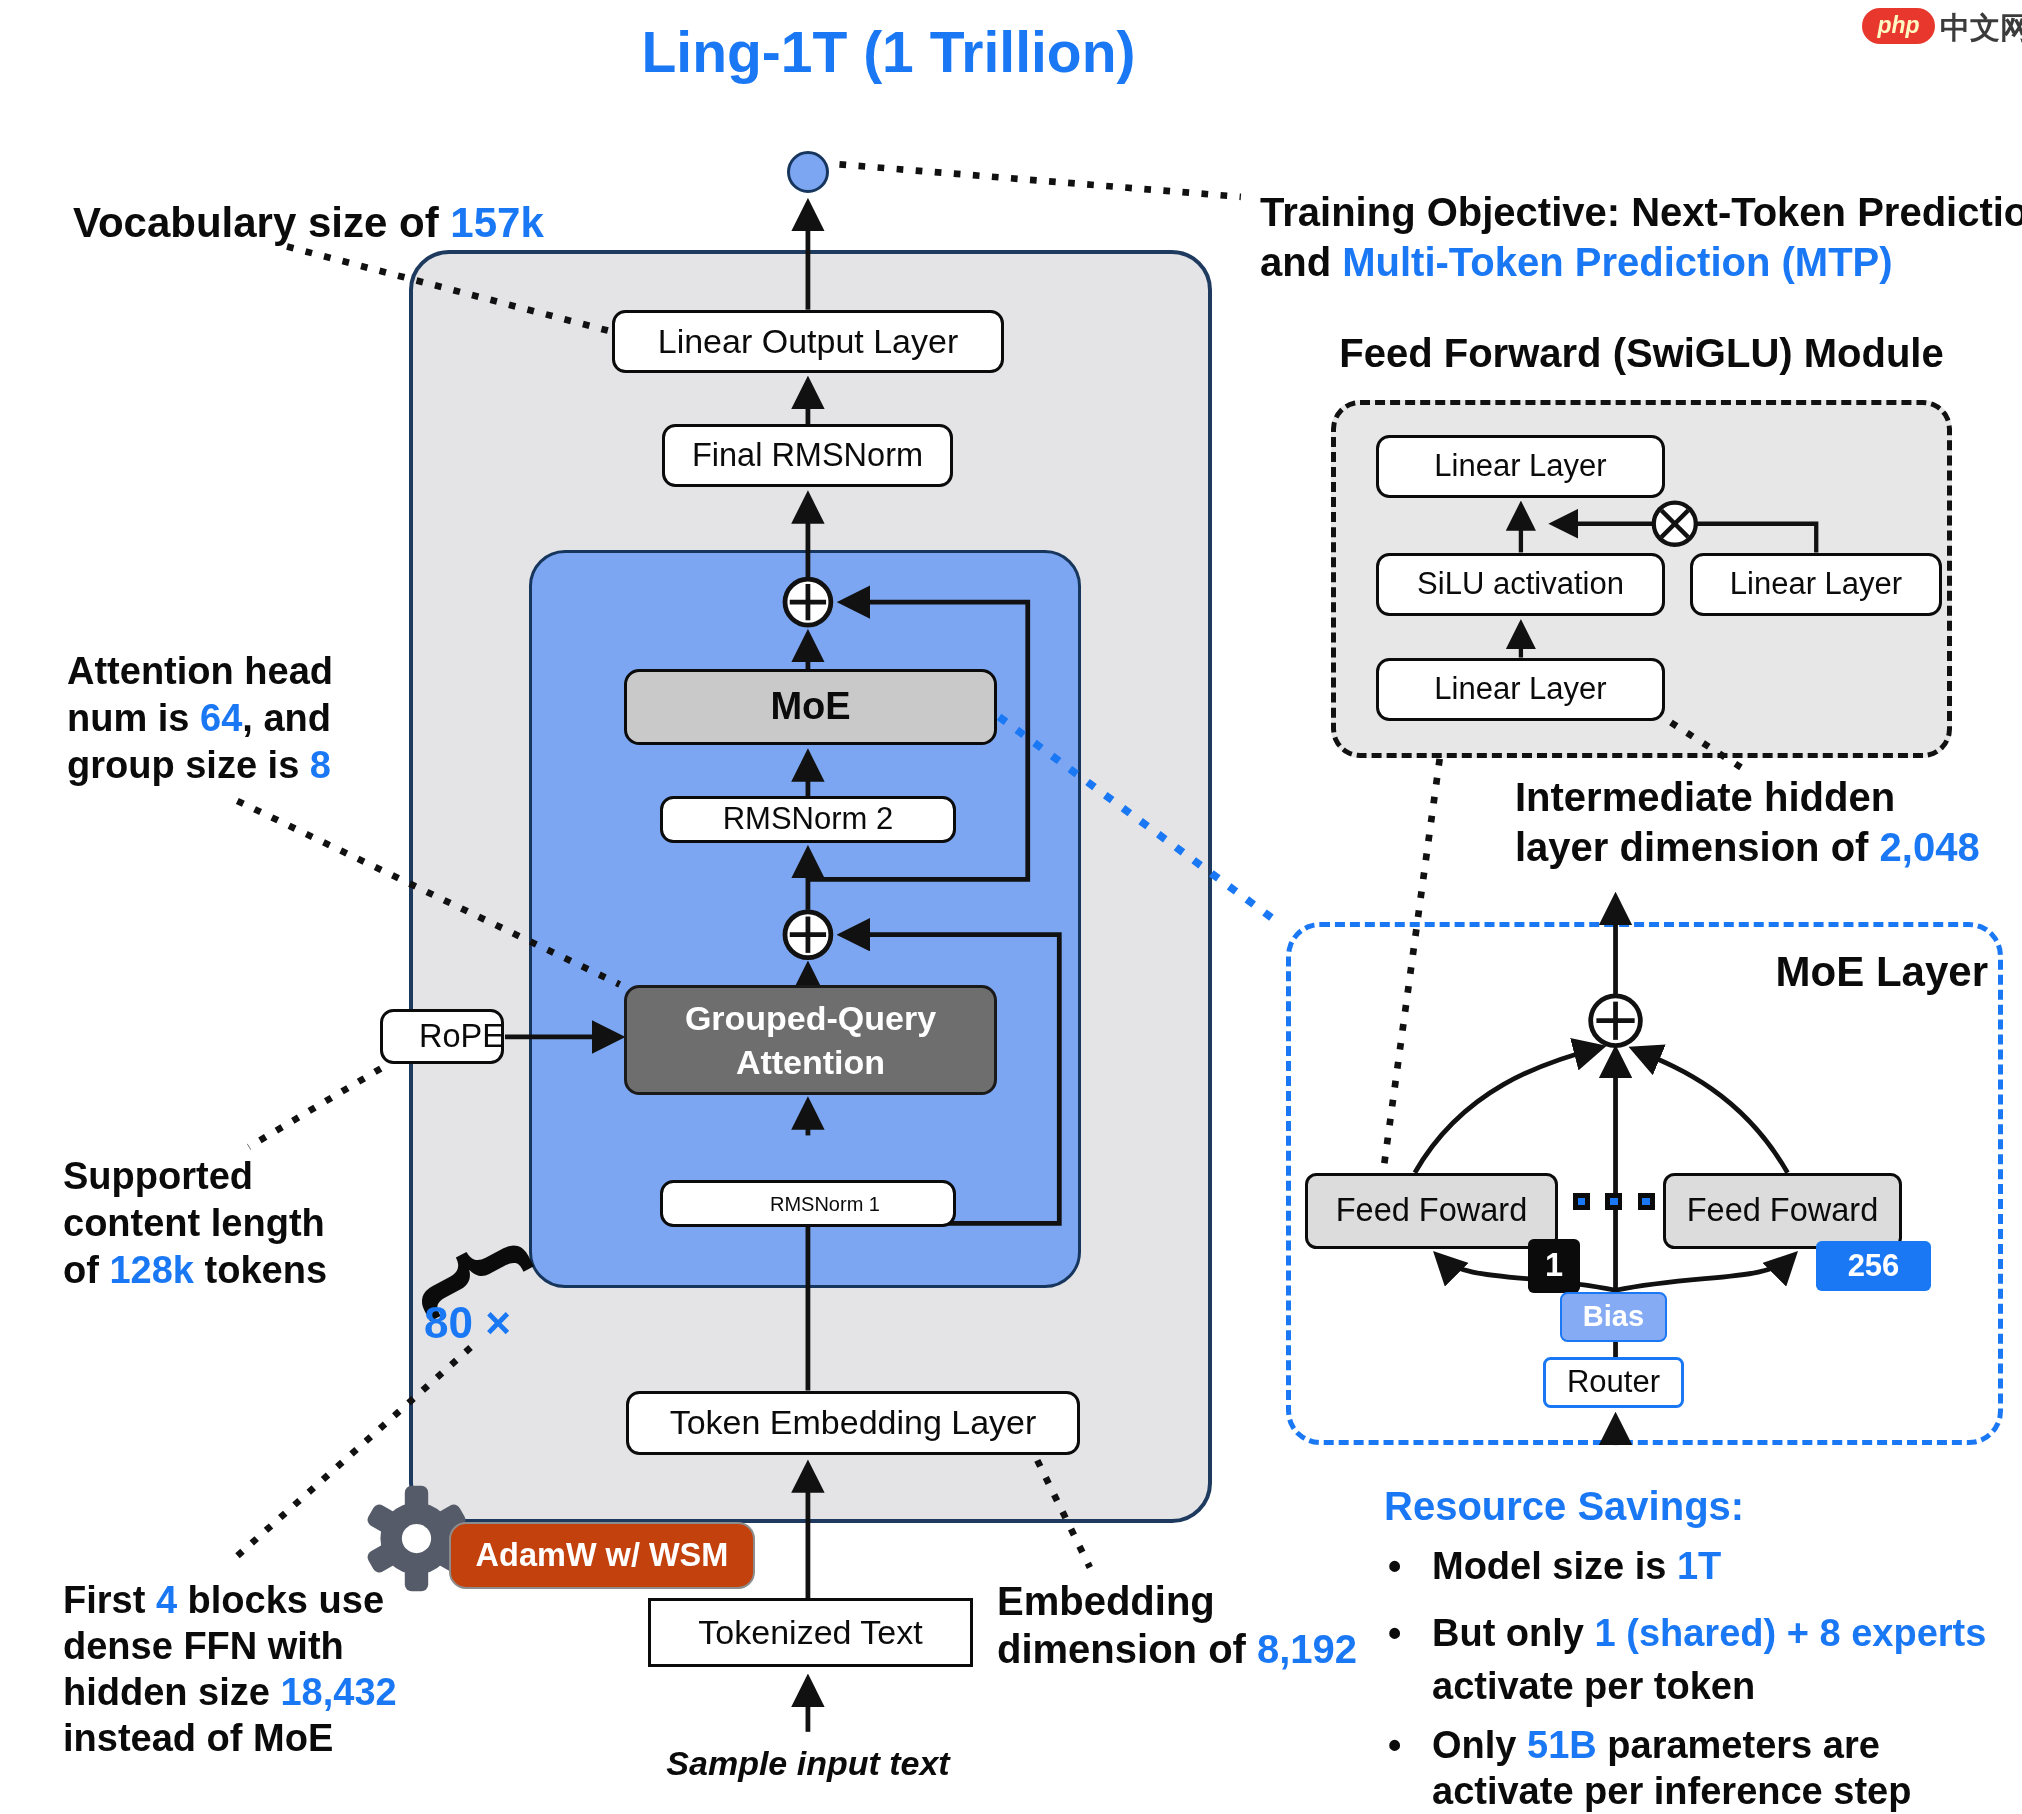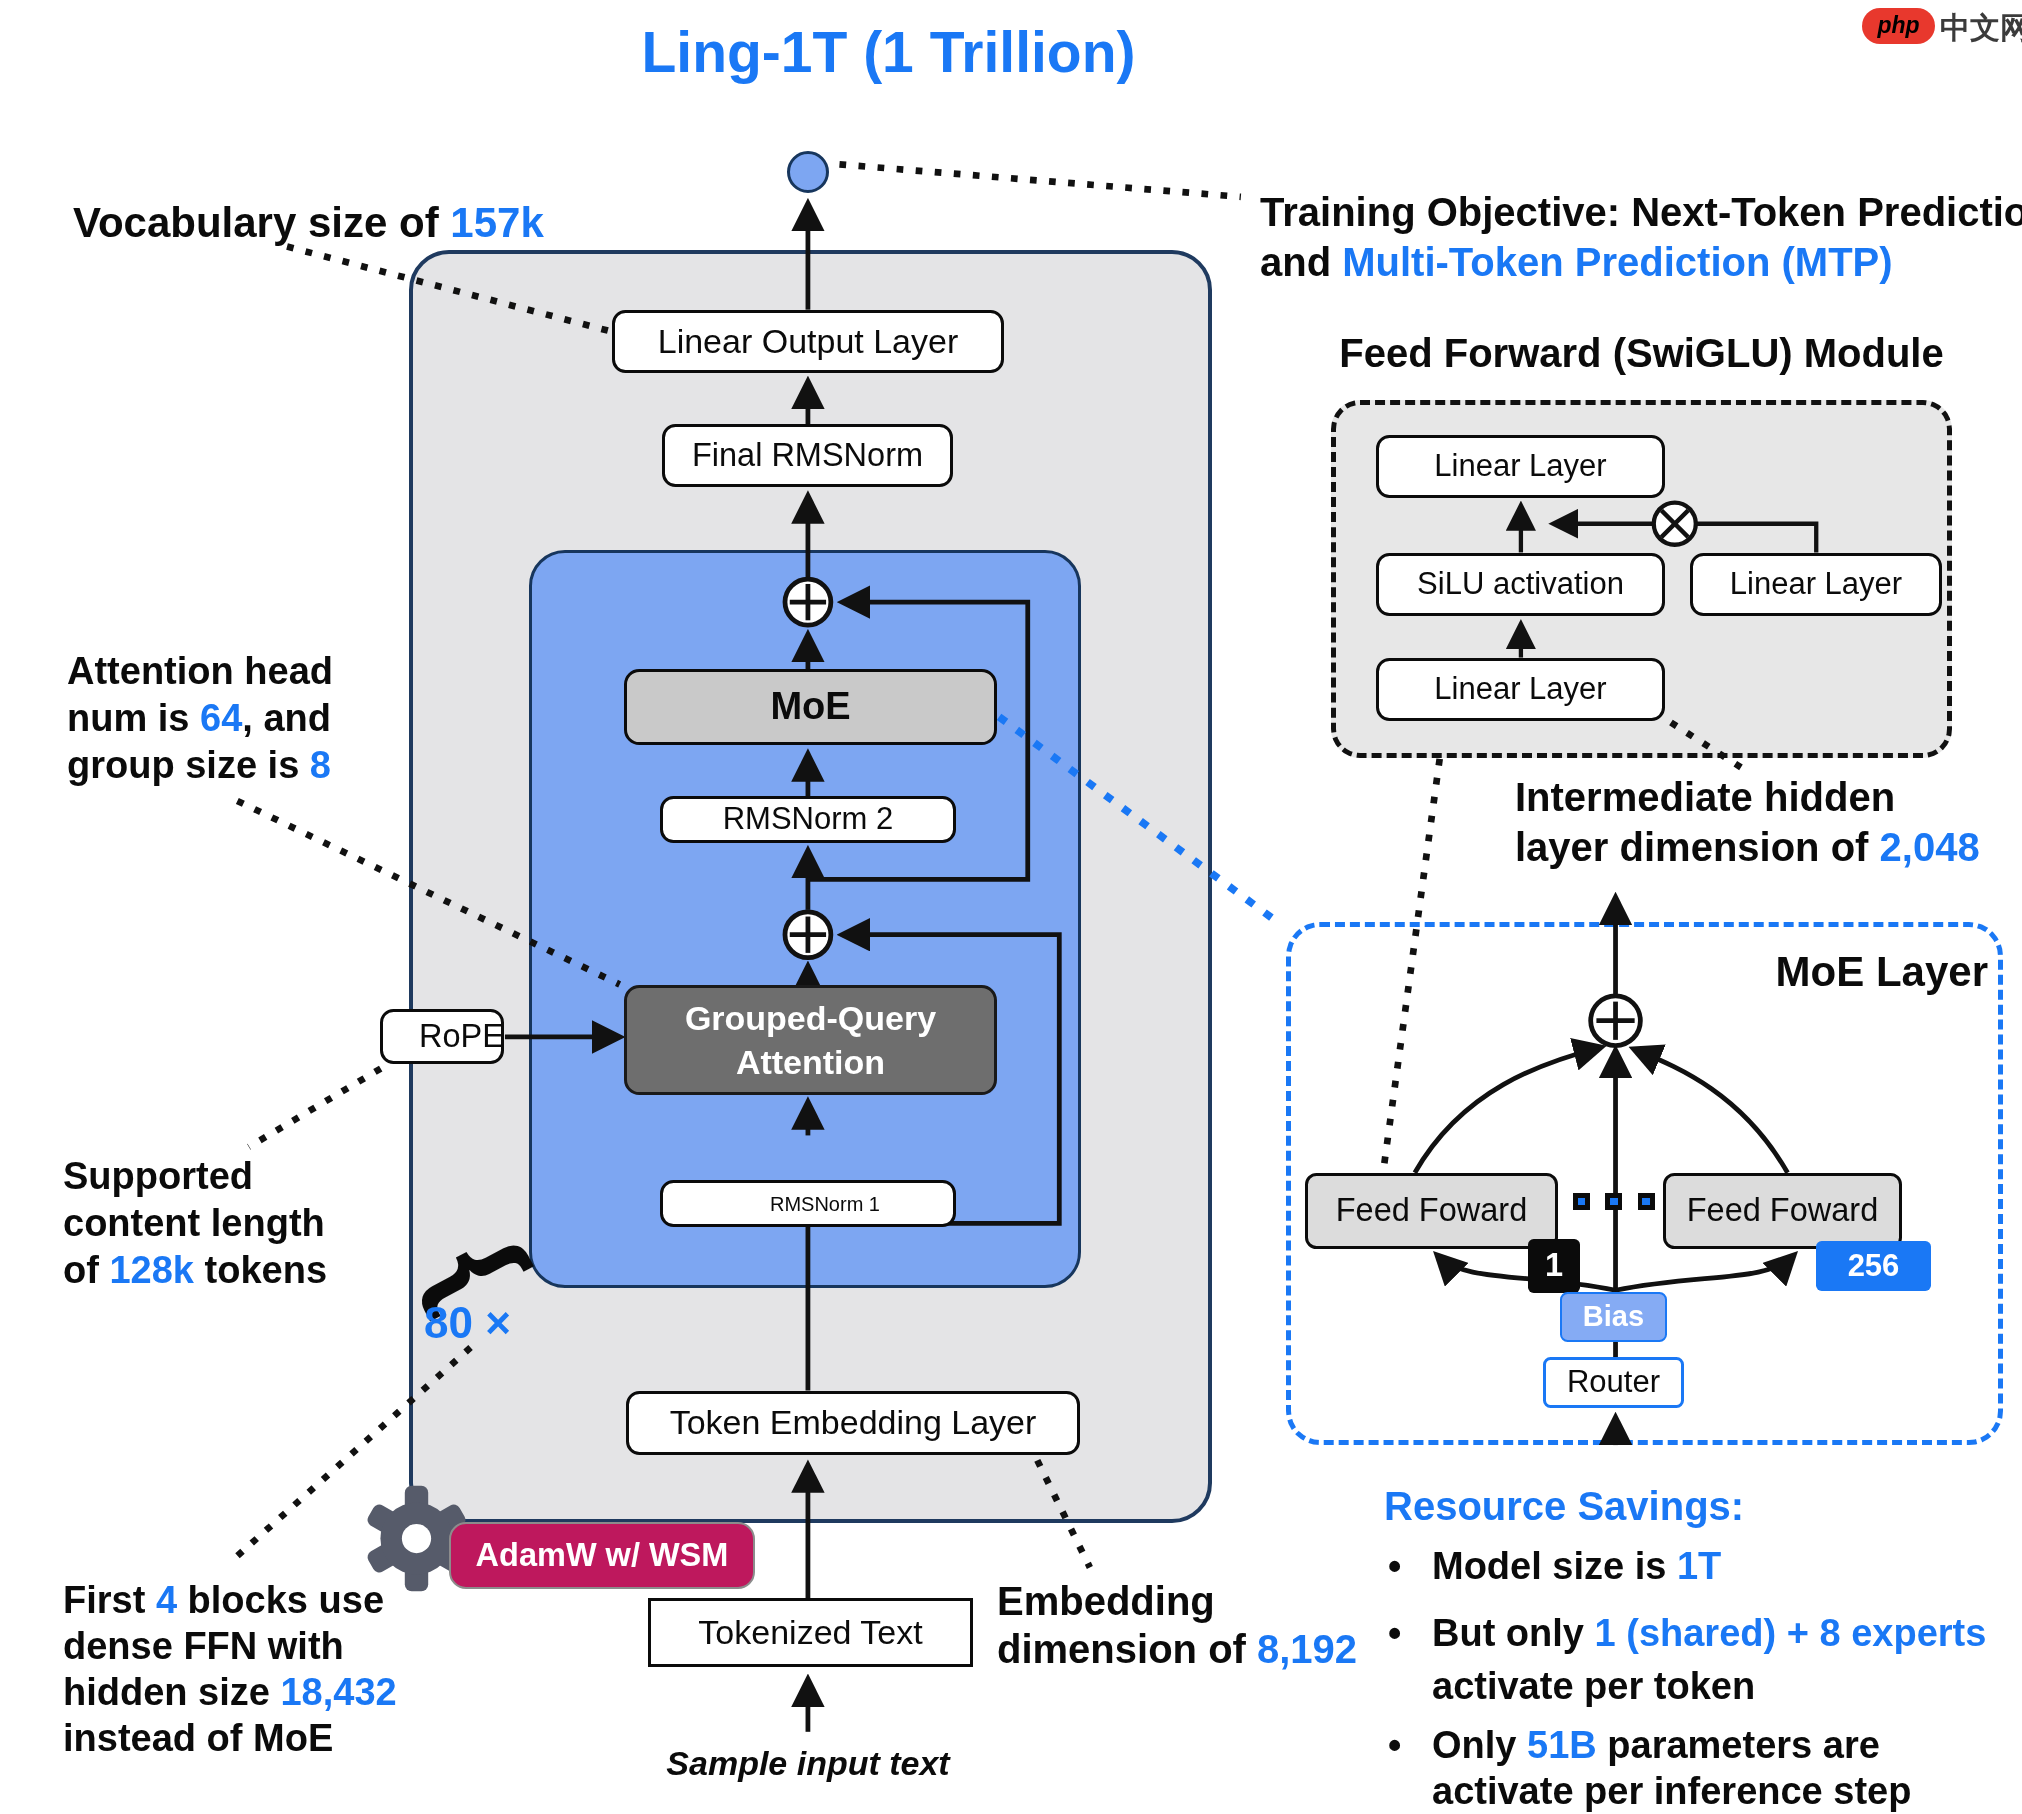--- a/index.html
+++ b/index.html
@@ -22,21 +22,21 @@
         text-align:center;z-index:3;font-size:32.5px;line-height:1.1;}
   .ann{position:absolute;font-weight:bold;white-space:nowrap;z-index:3;}
   .b{color:var(--accent);}
   .w{color:#fff;}
   .circle{position:absolute;left:787px;top:151px;width:42px;height:42px;border-radius:50%;
           background:#7DA6F2;border:3.8px solid #17365D;box-sizing:border-box;z-index:3;}
   .dotsq{width:17px;height:17px;background:#0b0b0b;display:flex;align-items:center;justify-content:center;}
   .dotsq span{width:7.6px;height:7.6px;background:var(--accent);display:block;}
   .bullet-dot{position:absolute;font-weight:bold;font-size:38px;z-index:3;}
   .logo-pill{position:absolute;left:1862px;top:7.6px;width:73px;height:36px;background:#E8382D;
-             border-radius:18px;color:#000000;font-style:italic;font-weight:bold;font-size:23px;
+             border-radius:18px;color:#fef9c3;font-style:italic;font-weight:bold;font-size:23px;
              display:flex;align-items:center;justify-content:center;z-index:4;}
   .brace{position:absolute;left:457px;top:1197px;font-size:126px;font-weight:bold;
          transform:rotate(62deg);z-index:3;}
 </style>
 </head>
 <body>
 
 <div class="canvas">
 
   <div class="bgbox outer"></div>
@@ -191,21 +191,21 @@
       <rect x="48" y="6" width="24" height="30" rx="7"></rect>
       <rect x="48" y="6" width="24" height="30" rx="7" transform="rotate(60 60 60)"></rect>
       <rect x="48" y="6" width="24" height="30" rx="7" transform="rotate(120 60 60)"></rect>
       <rect x="48" y="6" width="24" height="30" rx="7" transform="rotate(180 60 60)"></rect>
       <rect x="48" y="6" width="24" height="30" rx="7" transform="rotate(240 60 60)"></rect>
       <rect x="48" y="6" width="24" height="30" rx="7" transform="rotate(300 60 60)"></rect>
       <circle cx="60" cy="60" r="37"></circle>
       <circle cx="60" cy="60" r="15" fill="#fff"></circle>
     </g>
   </svg>
-  <div class="node w" style="left:449px;top:1522px;width:306px;height:67px;background:#be185d;border:2.9px solid #8c8c8c;border-radius:17px;font-weight:bold;font-size:32.5px;">AdamW w/ WSM</div>
+  <div class="node w" style="left:449px;top:1522px;width:306px;height:67px;background:#c2410c;border:2.9px solid #8c8c8c;border-radius:17px;font-weight:bold;font-size:32.5px;">AdamW w/ WSM</div>
 
   <div class="ann" style="left:1260px;top:187px;font-size:40px;line-height:50px;">
     <div>Training Objective: Next-Token Prediction</div>
     <div>
       <span>and </span><span class="b">Multi-Token Prediction (MTP)</span>
     </div>
   </div>
 
   <div class="ann" style="left:1331px;top:331px;width:621px;text-align:center;font-size:40px;">Feed Forward (SwiGLU) Module</div>
   <div class="node" style="left:1376px;top:435px;width:289px;height:63px;font-size:31px;">Linear Layer</div>

